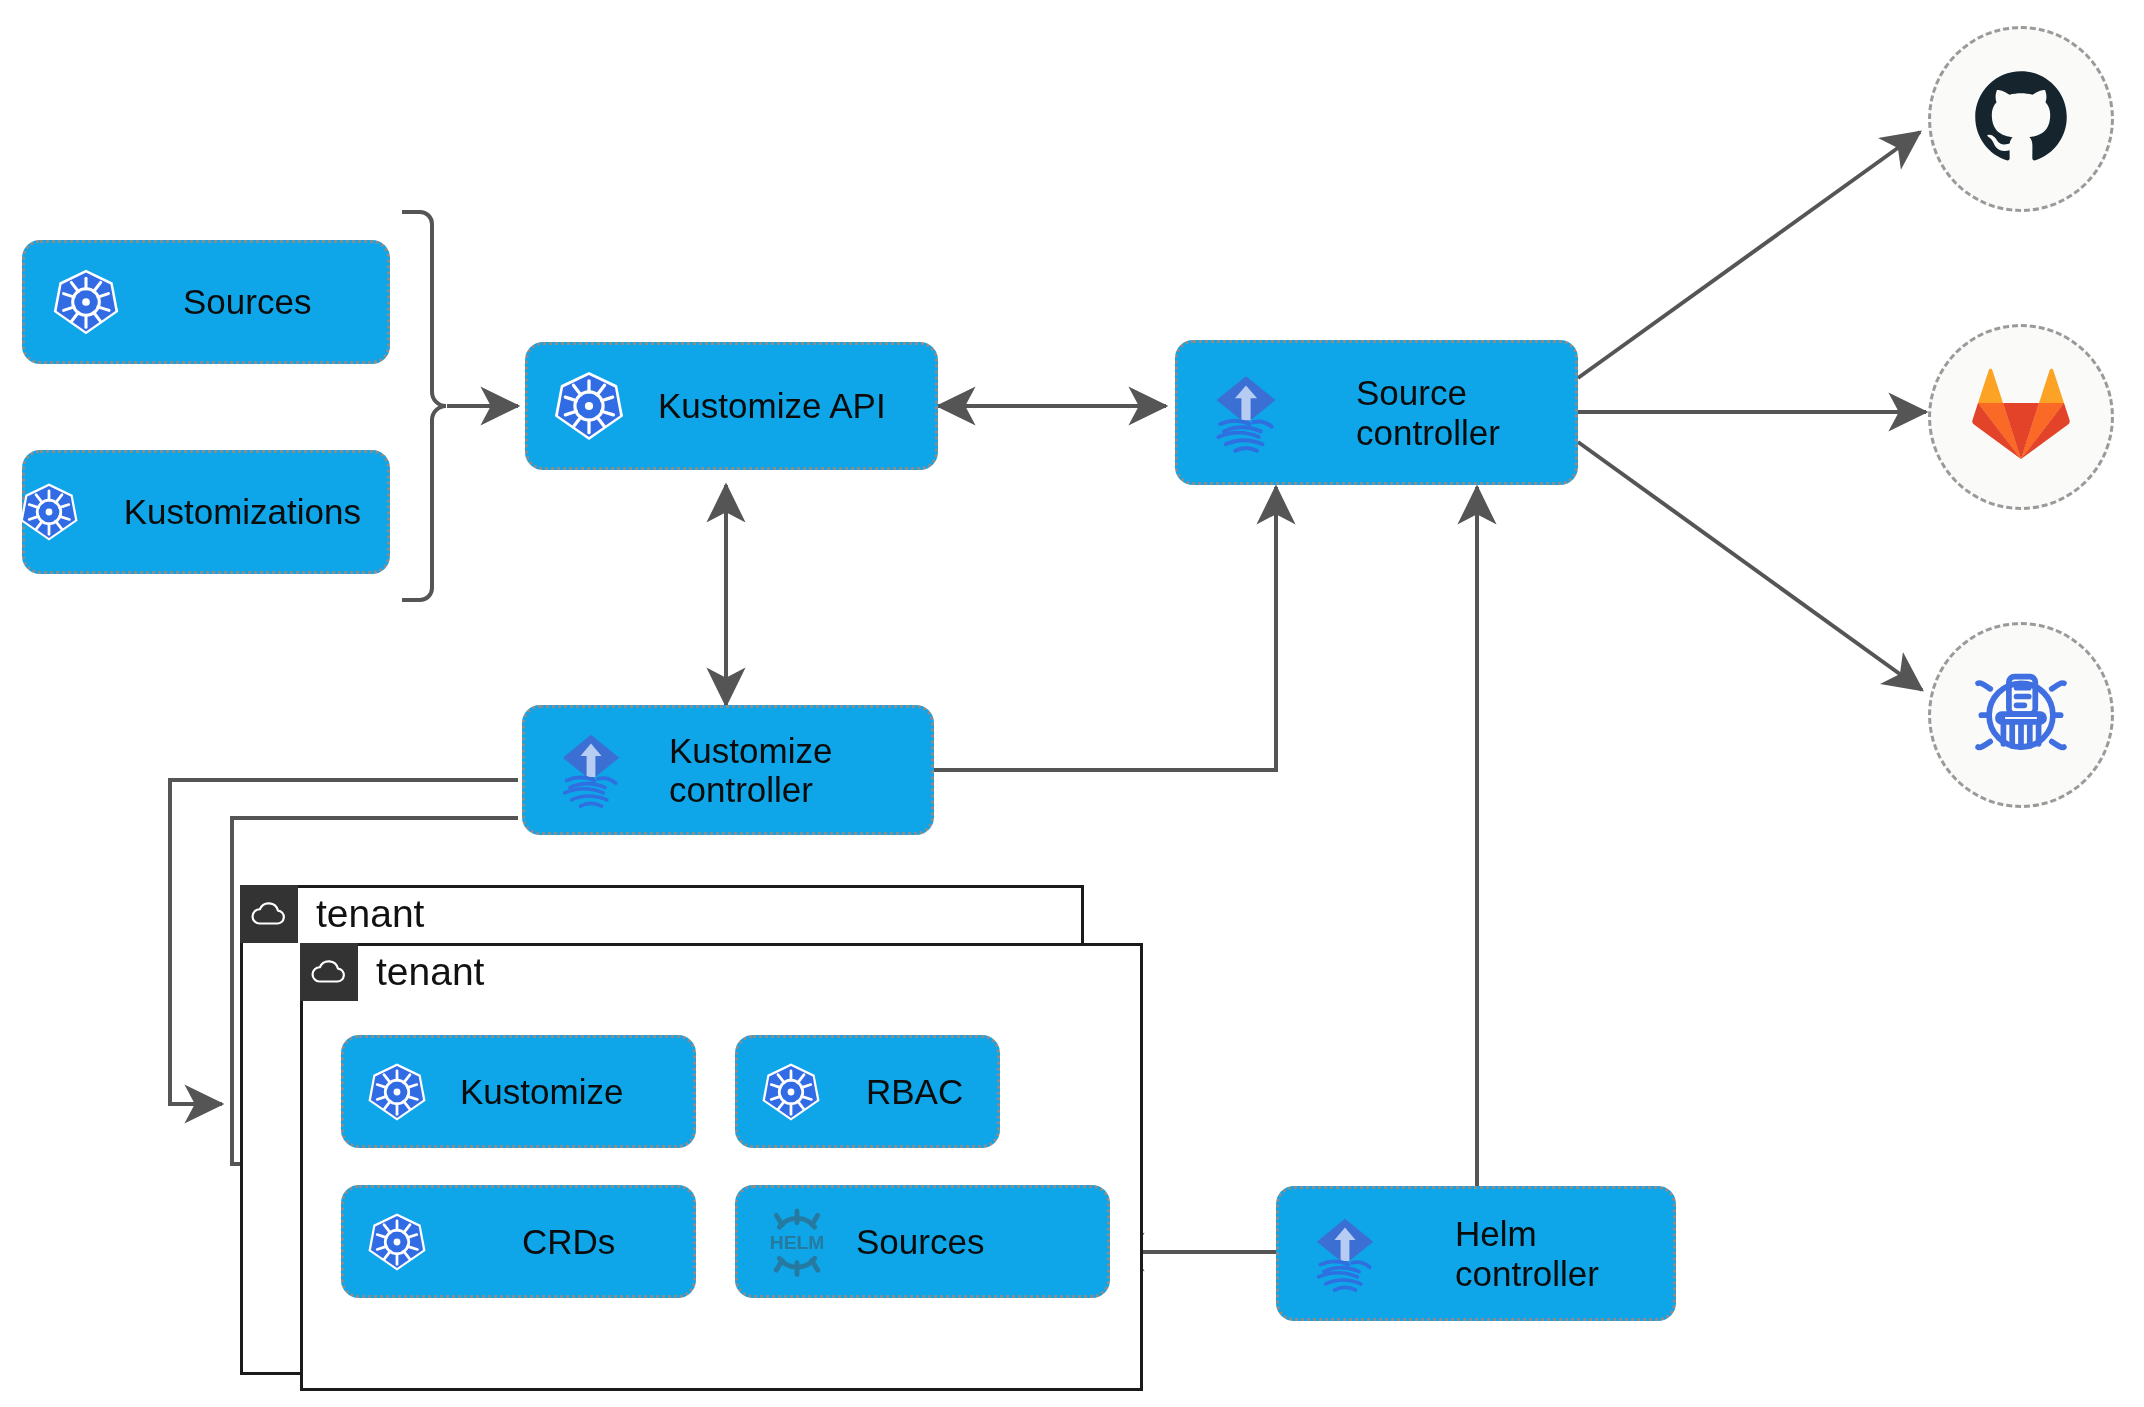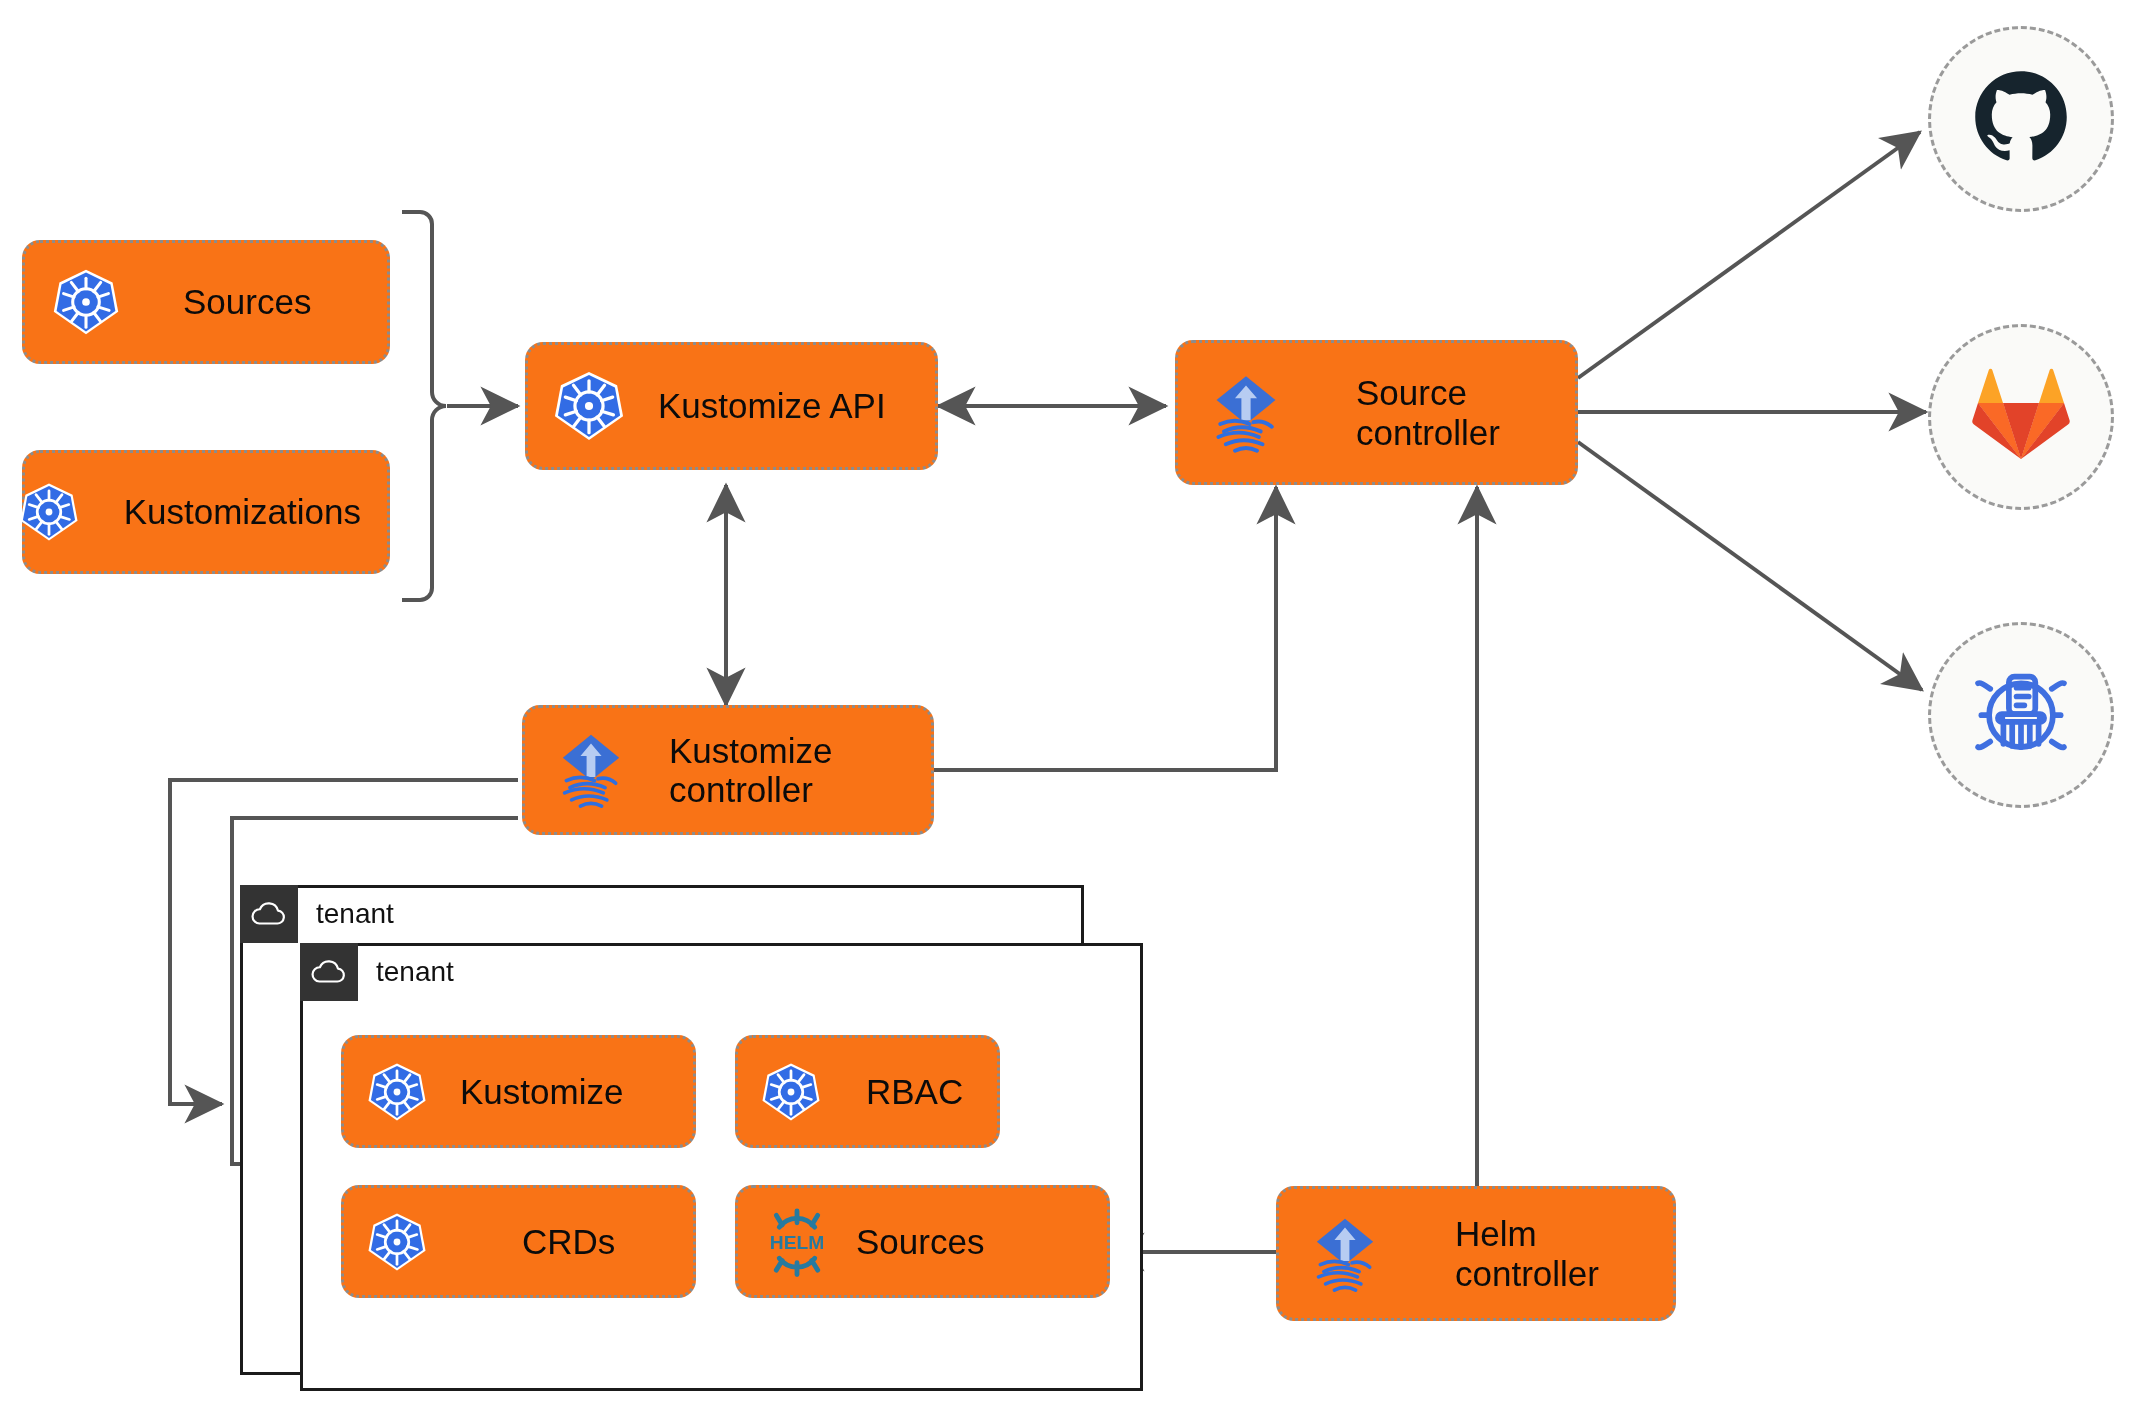--- a/index.html
+++ b/index.html
@@ -2,30 +2,30 @@
 <html><head>
 <meta charset="utf-8">
 <style>
   html,body{margin:0;padding:0;background:#ffffff;}
   body{width:2144px;height:1407px;position:relative;overflow:hidden;
        font-family:"Liberation Sans","DejaVu Sans",sans-serif;color:#000;}
   #stage{position:absolute;inset:0;width:2144px;height:1407px;}
   svg.edges{position:absolute;left:0;top:0;width:2144px;height:1407px;pointer-events:none;}
 
   
-  .card{position:absolute;background:#f97316;border:3px dotted #8c8c8c;
+  .card{position:absolute;background:#0ea5e9;border:3px dotted #8c8c8c;
         border-radius:18px;display:flex;align-items:center;box-sizing:border-box;}
   .card .lbl{font-size:35px;color:#0b0b0b;line-height:1.12;white-space:pre-line;}
   .card .ico{flex:0 0 auto;display:flex;align-items:center;justify-content:center;}
 
   
   .tenant{position:absolute;background:#ffffff;border:3px solid #1b1b1b;box-sizing:border-box;}
   .tenant-hdr{position:absolute;left:-3px;top:-3px;height:58px;display:flex;align-items:center;}
   .tenant-badge{width:58px;height:58px;background:#333333;display:flex;align-items:center;justify-content:center;}
-  .tenant-name{font-size:28px;color:#111;padding-left:18px;white-space:nowrap;}
+  .tenant-name{font-size:39px;color:#111;padding-left:18px;white-space:nowrap;}
 
   
   .circ{position:absolute;width:186px;height:186px;border-radius:50%;
         background:#fafaf8;border:3px dashed #9a9a9a;box-sizing:border-box;
         display:flex;align-items:center;justify-content:center;}
 </style>
 </head>
 <body>
 
 <div id="stage">

